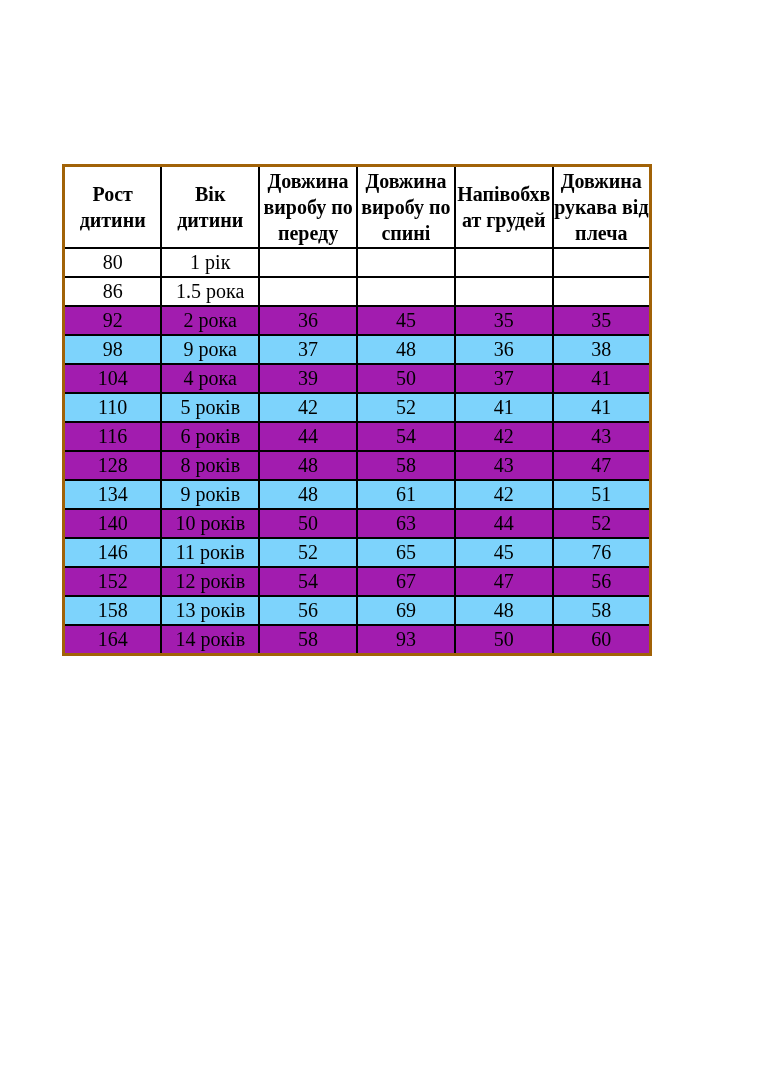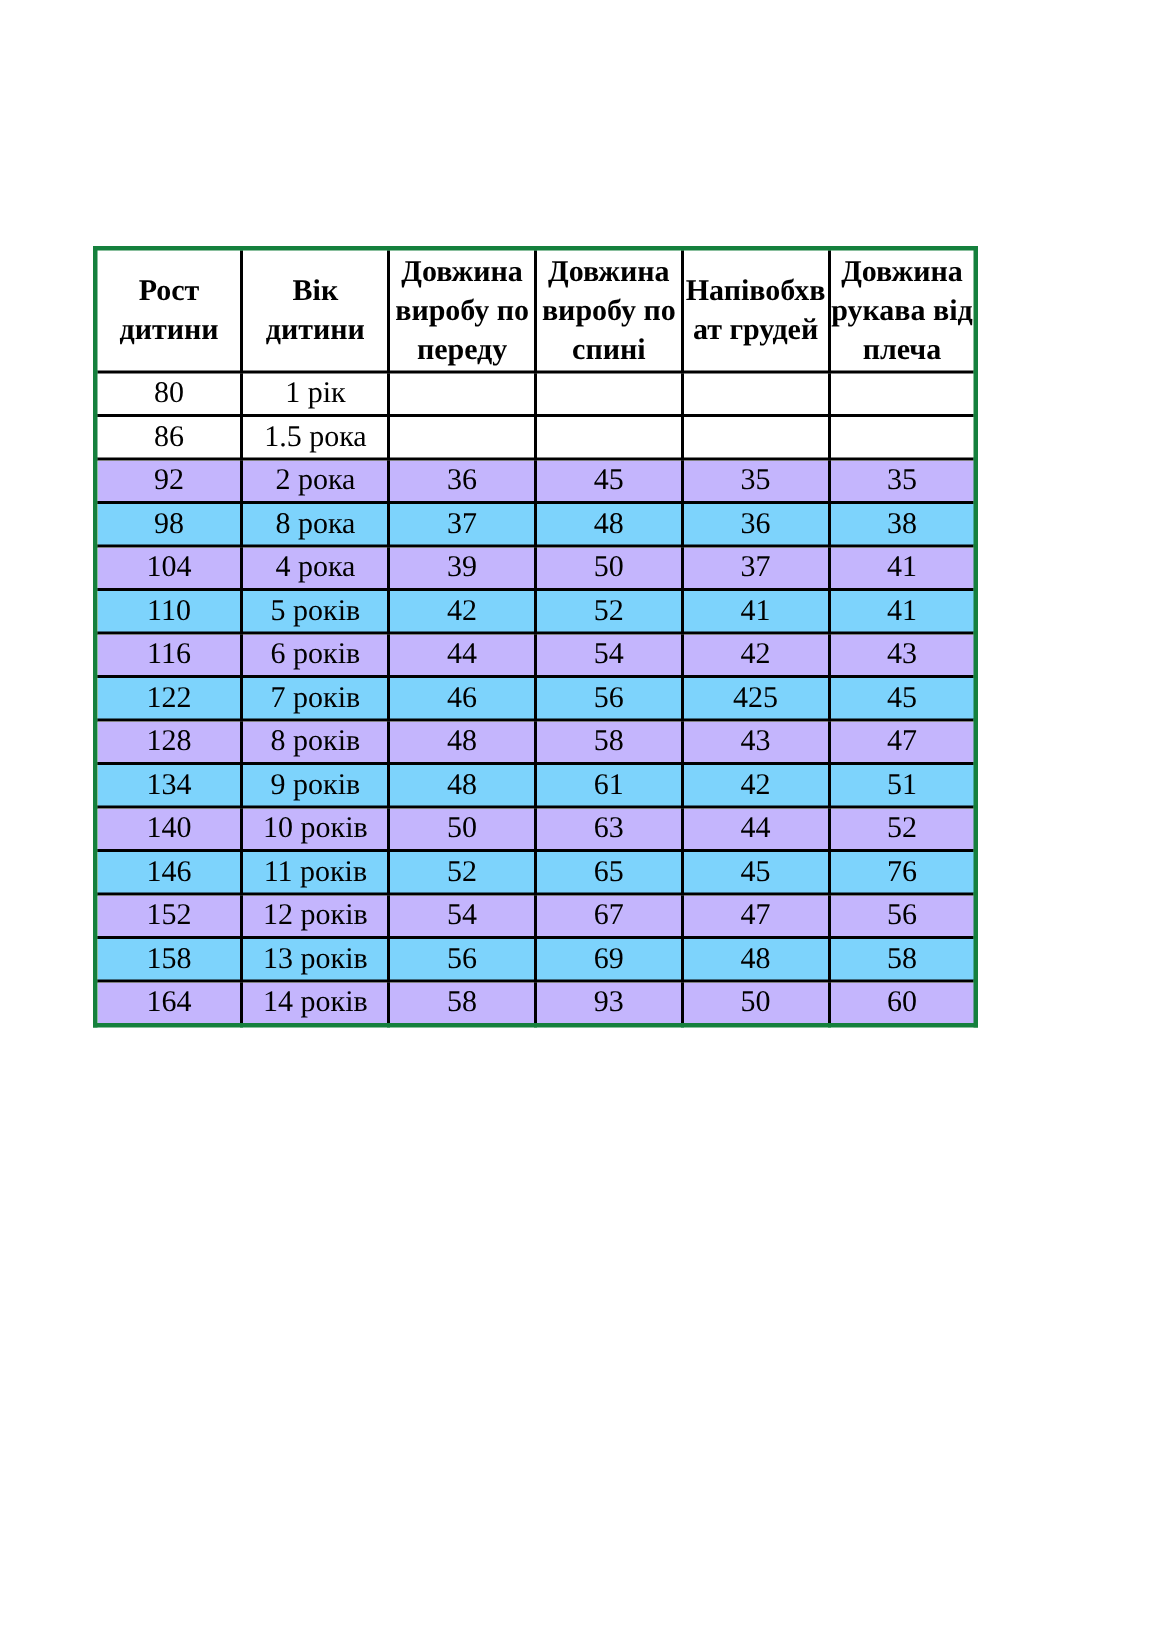--- a/index.html
+++ b/index.html
@@ -16,21 +16,21 @@
     font-family: "Liberation Serif", "DejaVu Serif", serif;
     color: #000000;
   }
   table.size-table {
     position: absolute;
     left: 62px;
     top: 164px;
     width: 590px;
     border-collapse: collapse;
     table-layout: fixed;
-    border: 3px solid #15803d;
+    border: 3px solid #a16207;
   }
   .size-table th,
   .size-table td {
     border: 2px solid #000000;
     text-align: center;
     vertical-align: middle;
     padding: 0;
     overflow: hidden;
   }
   .size-table th {
@@ -44,21 +44,21 @@
   .size-table td {
     height: 27px;
     font-size: 20px;
     line-height: 25px;
     font-weight: normal;
   }
   .size-table td.bold {
     font-weight: normal;
   }
   tr.shade-white td { background: #ffffff; }
-  tr.shade-light td { background: #c4b5fd; }
+  tr.shade-light td { background: #a21caf; }
   tr.shade-dark  td { background: #7dd3fc; }
 </style>
 </head>
 <body>
 
 <div class="page">
   <table class="size-table">
     <thead>
       <tr>
           <th>Рост
@@ -98,21 +98,21 @@
         <tr class="shade-light">
           <td class="bold">92</td>
           <td class="bold">2 рока</td>
           <td>36</td>
           <td>45</td>
           <td>35</td>
           <td>35</td>
         </tr>
         <tr class="shade-dark">
           <td class="bold">98</td>
-          <td class="bold">8 рока</td>
+          <td class="bold">9 рока</td>
           <td>37</td>
           <td>48</td>
           <td>36</td>
           <td>38</td>
         </tr>
         <tr class="shade-light">
           <td class="bold">104</td>
           <td class="bold">4 рока</td>
           <td>39</td>
           <td>50</td>
@@ -127,28 +127,20 @@
           <td>41</td>
           <td>41</td>
         </tr>
         <tr class="shade-light">
           <td class="bold">116</td>
           <td class="bold">6 років</td>
           <td>44</td>
           <td>54</td>
           <td>42</td>
           <td>43</td>
-        </tr>
-        <tr class="shade-dark">
-          <td class="bold">122</td>
-          <td class="bold">7 років</td>
-          <td>46</td>
-          <td>56</td>
-          <td>425</td>
-          <td>45</td>
         </tr>
         <tr class="shade-light">
           <td class="bold">128</td>
           <td class="bold">8 років</td>
           <td>48</td>
           <td>58</td>
           <td>43</td>
           <td>47</td>
         </tr>
         <tr class="shade-dark">

